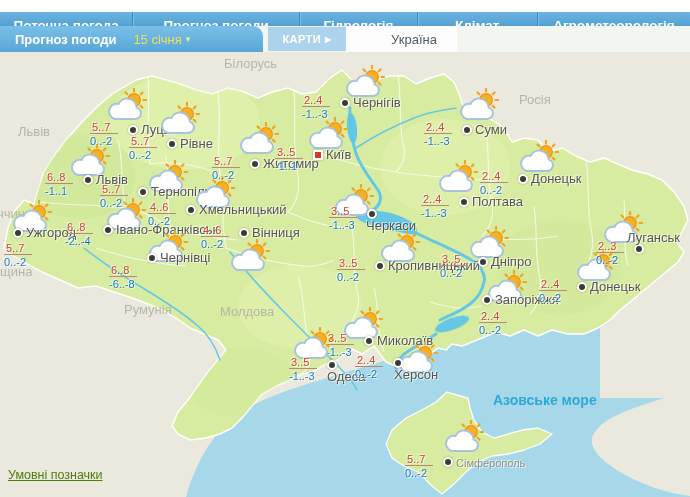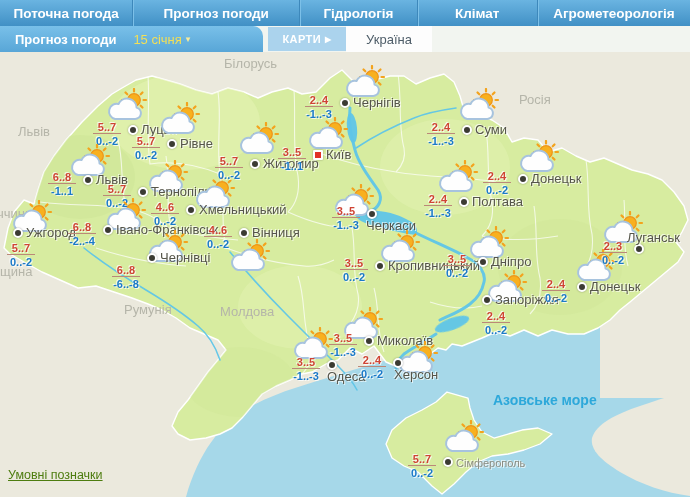--- a/index.html
+++ b/index.html
@@ -1,53 +1,53 @@
 <!DOCTYPE html>
 <html><head>
 <meta charset="utf-8">
 <style>
   html,body{margin:0;padding:0;background:#fff;}
   #app{position:relative;width:690px;height:497px;overflow:hidden;
        font-family:"Liberation Sans",sans-serif;-webkit-font-smoothing:antialiased;}
   
-  #topnav{position:absolute;left:0;top:0;width:690px;height:26px;display:flex;
+  #topnav{position:absolute;left:0;top:12px;width:690px;height:26px;display:flex;
           background:linear-gradient(#6ab4e1,#4190c5);}
   .navtab{display:flex;align-items:center;justify-content:center;color:#fff;
           font-size:13.5px;font-weight:bold;cursor:pointer;}
   .navtab + .navtab{border-left:1px solid #3d88bb;box-shadow:inset 1px 0 0 #7cc0e8;}
   
   #subnav{position:absolute;left:0;top:26px;width:690px;height:26px;background:#f2f5f0;}
   #bluetab{position:absolute;left:0;top:0;width:263px;height:26px;
            background:linear-gradient(#79c0e9,#58a6d7);border-radius:0 10px 0 0;
            display:flex;align-items:center;}
   #bluetab .sec{color:#fff;font-size:13px;font-weight:bold;margin-left:15px;}
   #bluetab .date{color:#f3df56;font-size:13px;font-weight:normal;margin-left:17px;cursor:pointer;}
   #bluetab .caret{color:#f7ea9a;font-size:9px;margin-left:4px;cursor:pointer;}
   #mapsbtn{position:absolute;left:268px;top:1px;width:78px;height:24px;background:#abd3ed;
            color:#fff;font-size:11px;font-weight:bold;display:flex;align-items:center;
            justify-content:center;letter-spacing:.4px;cursor:pointer;}
   #mapsbtn .arr{font-size:8px;margin-left:4px;}
   #regiontab{position:absolute;left:346px;top:0;width:86px;height:26px;background:#fdfdfd;
              color:#4e5d68;font-size:13px;display:flex;align-items:center;justify-content:center;
-             cursor:pointer;}
+             cursor:pointer;padding-left:25px;}
   
   #map{position:absolute;left:0;top:52px;width:690px;height:445px;background:#ebe9dd;}
   #terrain{position:absolute;left:0;top:0;}
   .country{position:absolute;color:#b5b5a9;font-size:13px;white-space:nowrap;}
   .sealabel{position:absolute;color:#2da8da;font-weight:bold;white-space:nowrap;}
   #legend{position:absolute;left:8px;top:416px;color:#4d7c0f;font-size:12.5px;
           text-decoration:underline;cursor:pointer;}
   
   .city{position:absolute;width:0;height:0;}
   .city .dot{position:absolute;left:-5px;top:-5px;width:6px;height:6px;border-radius:50%;
              background:#3b3b33;border:2px solid #fff;box-shadow:0 0 2px rgba(0,0,0,.35);}
   .city .dot.square{border-radius:1px;background:#e13227;}
   .wicon{position:absolute;left:-26px;top:-42px;width:44px;height:34px;}
-  .temp{position:absolute;right:9px;top:-9px;min-width:34px;text-align:center;
-        font-size:11px;font-weight:bold;line-height:12px;white-space:nowrap;
+  .temp{position:absolute;right:9px;top:-9px;min-width:34px;
+        font-size:11px;font-weight:normal;line-height:12px;white-space:nowrap;
         text-shadow:1px 1px 0 rgba(255,255,255,.75),-1px -1px 0 rgba(255,255,255,.75);}
   .temp .day{display:inline-block;min-width:24px;color:#cf4434;
              border-bottom:1px solid #bb8878;padding:0 2px;}
   .temp .night{display:block;color:#1b7ac9;margin-top:1px;}
   .city .label{position:absolute;left:8px;top:-8px;font-size:13px;color:#55554a;white-space:nowrap;
         text-shadow:1px 1px 0 rgba(255,255,255,.7),-1px -1px 0 rgba(255,255,255,.7);}
   .city .label.small{font-size:11px;color:#8c8c80;}
 </style>
 </head>
 <body>

